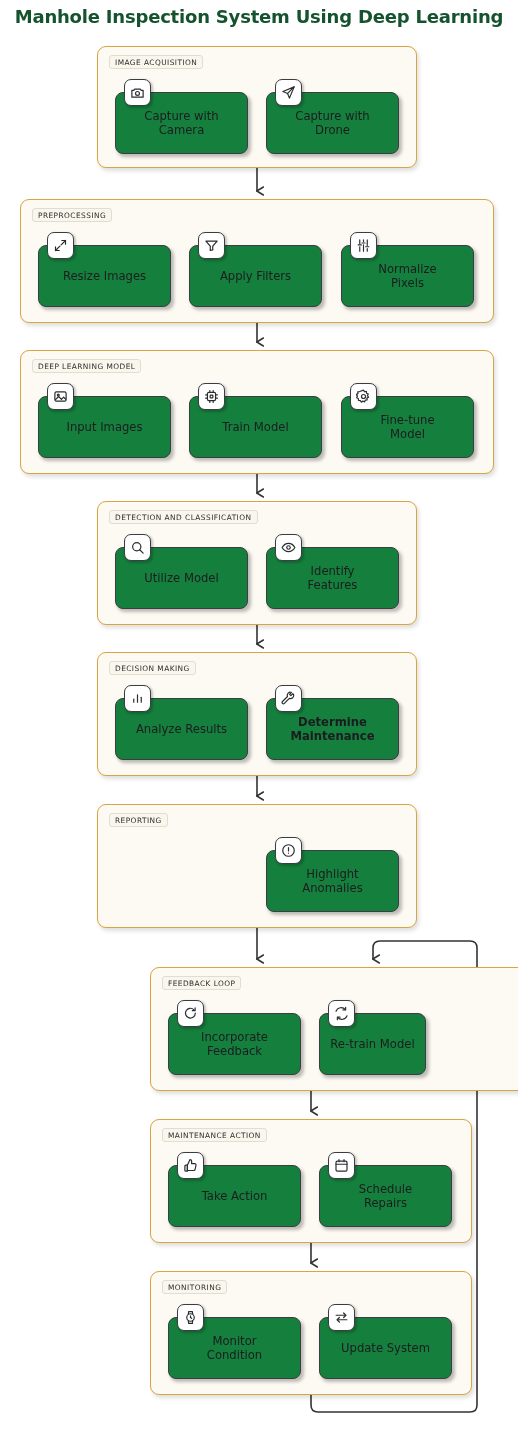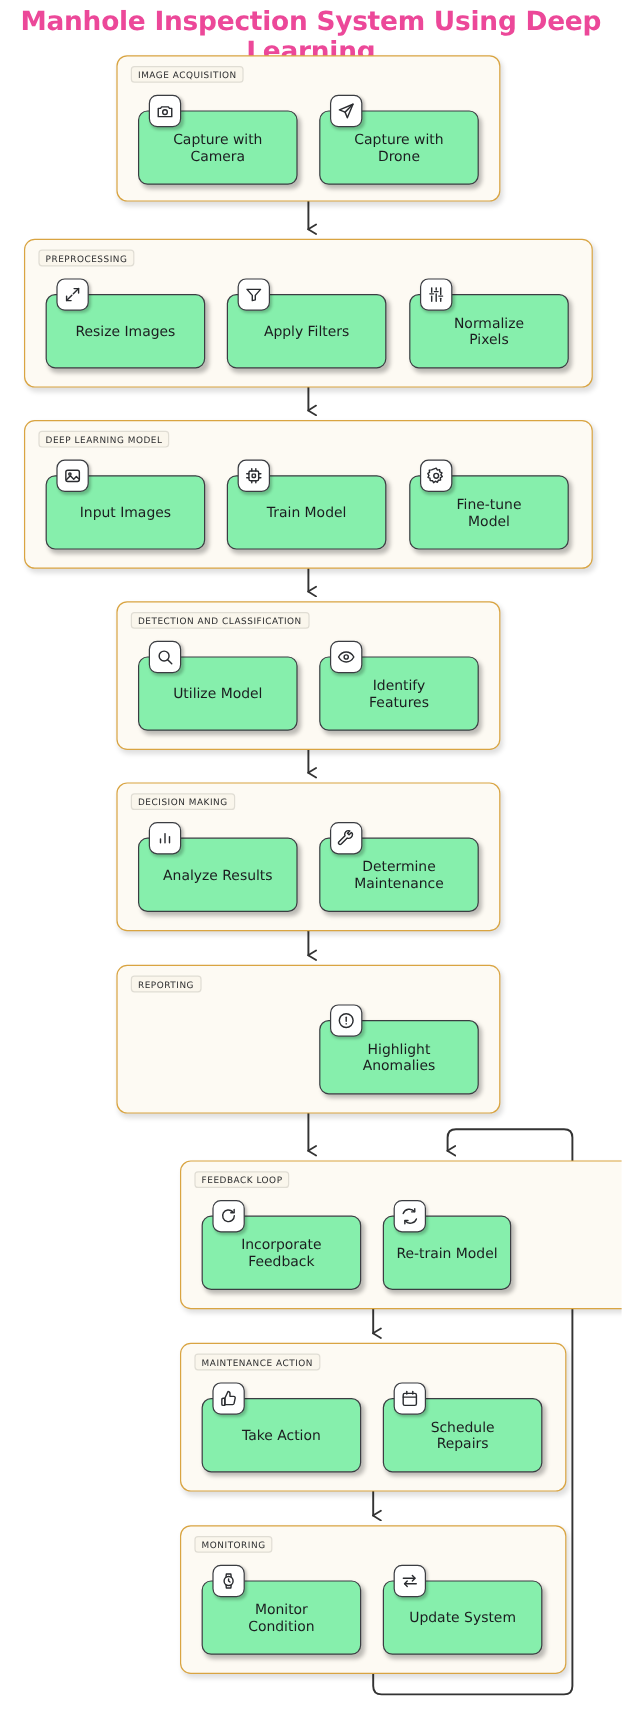--- a/index.html
+++ b/index.html
@@ -9,23 +9,23 @@
     font-family:"DejaVu Sans", sans-serif;
     overflow:hidden;
     position:relative;
   }
   #stage{position:relative;width:518px;height:1445px;}
 
   
   .title{
     position:absolute;left:0;top:6px;width:518px;
     text-align:center;
-    font-size:22px;
+    font-size:18px;
     font-weight:bold;
-    color:#ec4899;
+    color:#14532d;
     letter-spacing:-0.2px;
     font-family:"DejaVu Sans", sans-serif;
   }
 
   
   #edges{position:absolute;left:0;top:0;width:518px;height:1445px;overflow:visible;}
 
   
   .cluster{
     position:absolute;
@@ -46,21 +46,21 @@
     letter-spacing:0.45px;
     color:#2b2c2e;
     font-family:"DejaVu Sans", sans-serif;
     white-space:nowrap;
     line-height:1;
   }
 
   
   .node{
     position:absolute;
-    background:#86efac;
+    background:#15803d;
     border:1.5px solid #3b3d42;
     border-radius:8px;
     box-sizing:border-box;
     box-shadow:2.5px 3px 3.5px rgba(0,0,0,0.26);
     display:flex;
     align-items:center;
     justify-content:center;
     text-align:center;
   }
   .node-label{
@@ -245,21 +245,21 @@
   <div class="node" style="left:115px;top:698px;width:133px;height:62px;">
     <span class="icon-chip">
       <svg width="15" height="15" viewBox="0 0 24 24" fill="none" stroke="#2a2c30" stroke-width="1.9" stroke-linecap="round" stroke-linejoin="round">
         <path d="M6 18v-5"></path>
           <path d="M12 18V6"></path>
           <path d="M18 18v-8"></path>
       </svg>
     </span>
     <span class="node-label">Analyze Results</span>
   </div>
-  <div class="node" style="left:266px;top:698px;width:133px;height:62px;">
+  <div class="node" style="left:266px;top:698px;width:133px;height:62px;font-weight:bold;">
     <span class="icon-chip">
       <svg width="15" height="15" viewBox="0 0 24 24" fill="none" stroke="#2a2c30" stroke-width="1.9" stroke-linecap="round" stroke-linejoin="round">
         <path d="M20 5.5a5 5 0 0 1-6.6 6.3L5.4 19.8a2.1 2.1 0 0 1-3-3l8-8A5 5 0 0 1 16.8 2.3l-3.1 3.1 2.1 2.1 3.1-3.1z"></path>
       </svg>
     </span>
     <span class="node-label">Determine
 Maintenance</span>
   </div>
 
   <div class="cluster" style="left:97px;top:804px;width:320px;height:124px;">

